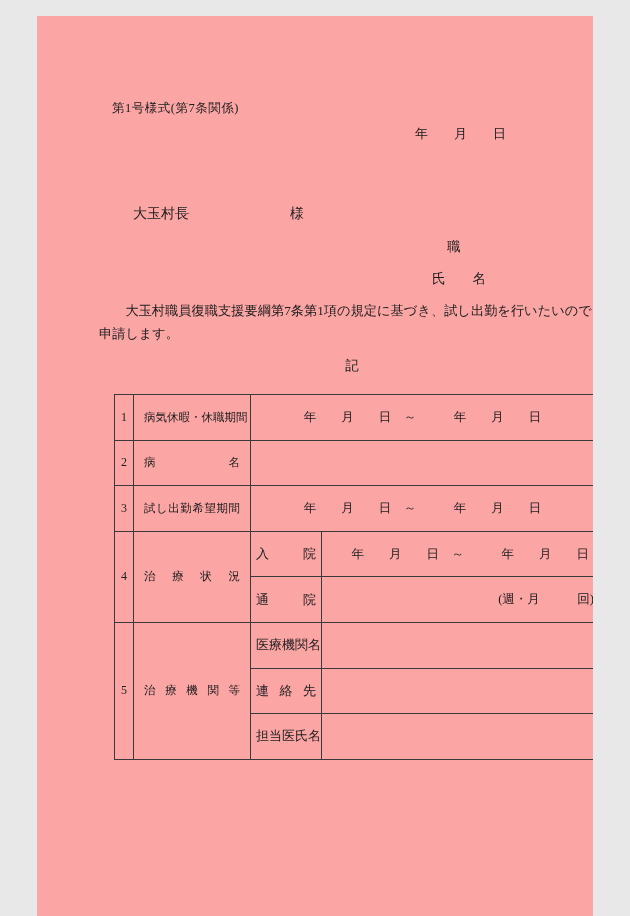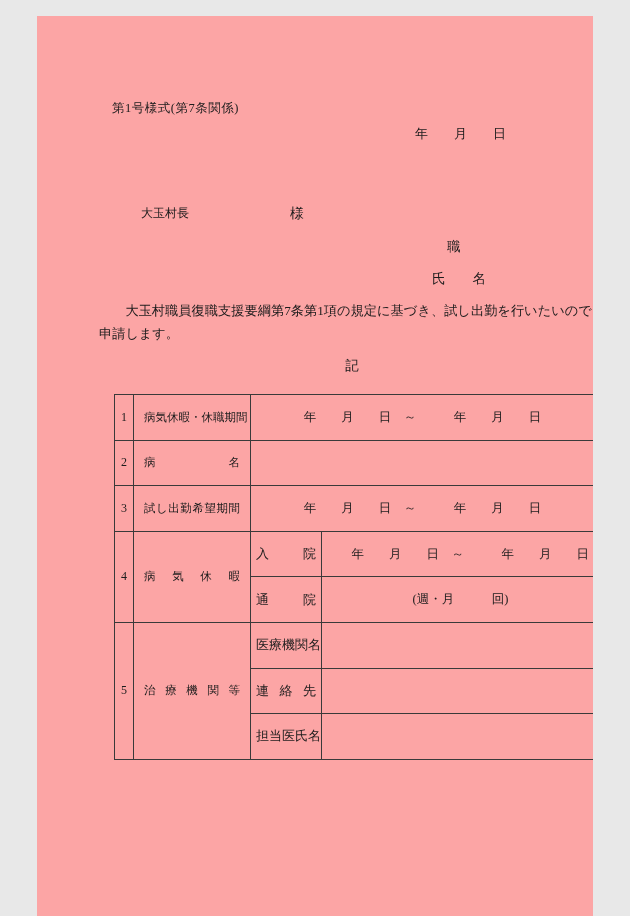--- a/index.html
+++ b/index.html
@@ -29,22 +29,22 @@
     position: absolute;
     top: 147px; left: 0;
     width: 630px;
     text-align: center;
     font-size: 14.5px;
     letter-spacing: 12px;
     text-indent: 12px;
   }
   .addressee {
     position: absolute;
-    left: 104px; top: 189px;
-    font-size: 12px;
+    left: 96px; top: 189px;
+    font-size: 14px;
   }
   .addressee-honorific {
     position: absolute;
     left: 253px; top: 189px;
     font-size: 14px;
   }
   .sig-position {
     position: absolute;
     left: 410px; top: 222px;
     font-size: 13.5px;
@@ -111,21 +111,21 @@
     font-size: 12.5px;
     white-space: nowrap;
   }
   td.cell-value-right {
     text-align: right;
     padding-right: 5px;
     font-size: 12.5px;
     white-space: nowrap;
   }
   td.cell-value-left {
-    text-align: center;
+    text-align: right;
     padding-left: 5px;
     font-size: 12.5px;
     white-space: nowrap;
   }
 </style>
 </head>
 <body>
 
 <div class="page">
 
@@ -162,21 +162,21 @@
         <td class="cell-label">病名</td>
         <td class="cell-value-left" colspan="2"></td>
       </tr>
       <tr>
         <td class="cell-no">3</td>
         <td class="cell-label">試し出勤希望期間</td>
         <td class="cell-value-center" colspan="2">年　　月　　日　～　　　年　　月　　日</td>
       </tr>
       <tr>
         <td class="cell-no" rowspan="2">4</td>
-        <td class="cell-label" rowspan="2">病気休暇</td>
+        <td class="cell-label" rowspan="2">治療状況</td>
         <td class="cell-sublabel">入院</td>
         <td class="cell-value-right">年　　月　　日　～　　　年　　月　　日</td>
       </tr>
       <tr>
         <td class="cell-sublabel">通院</td>
         <td class="cell-value-left">(週・月　　　回)</td>
       </tr>
       <tr>
         <td class="cell-no" rowspan="3">5</td>
         <td class="cell-label" rowspan="3">治療機関等</td>

